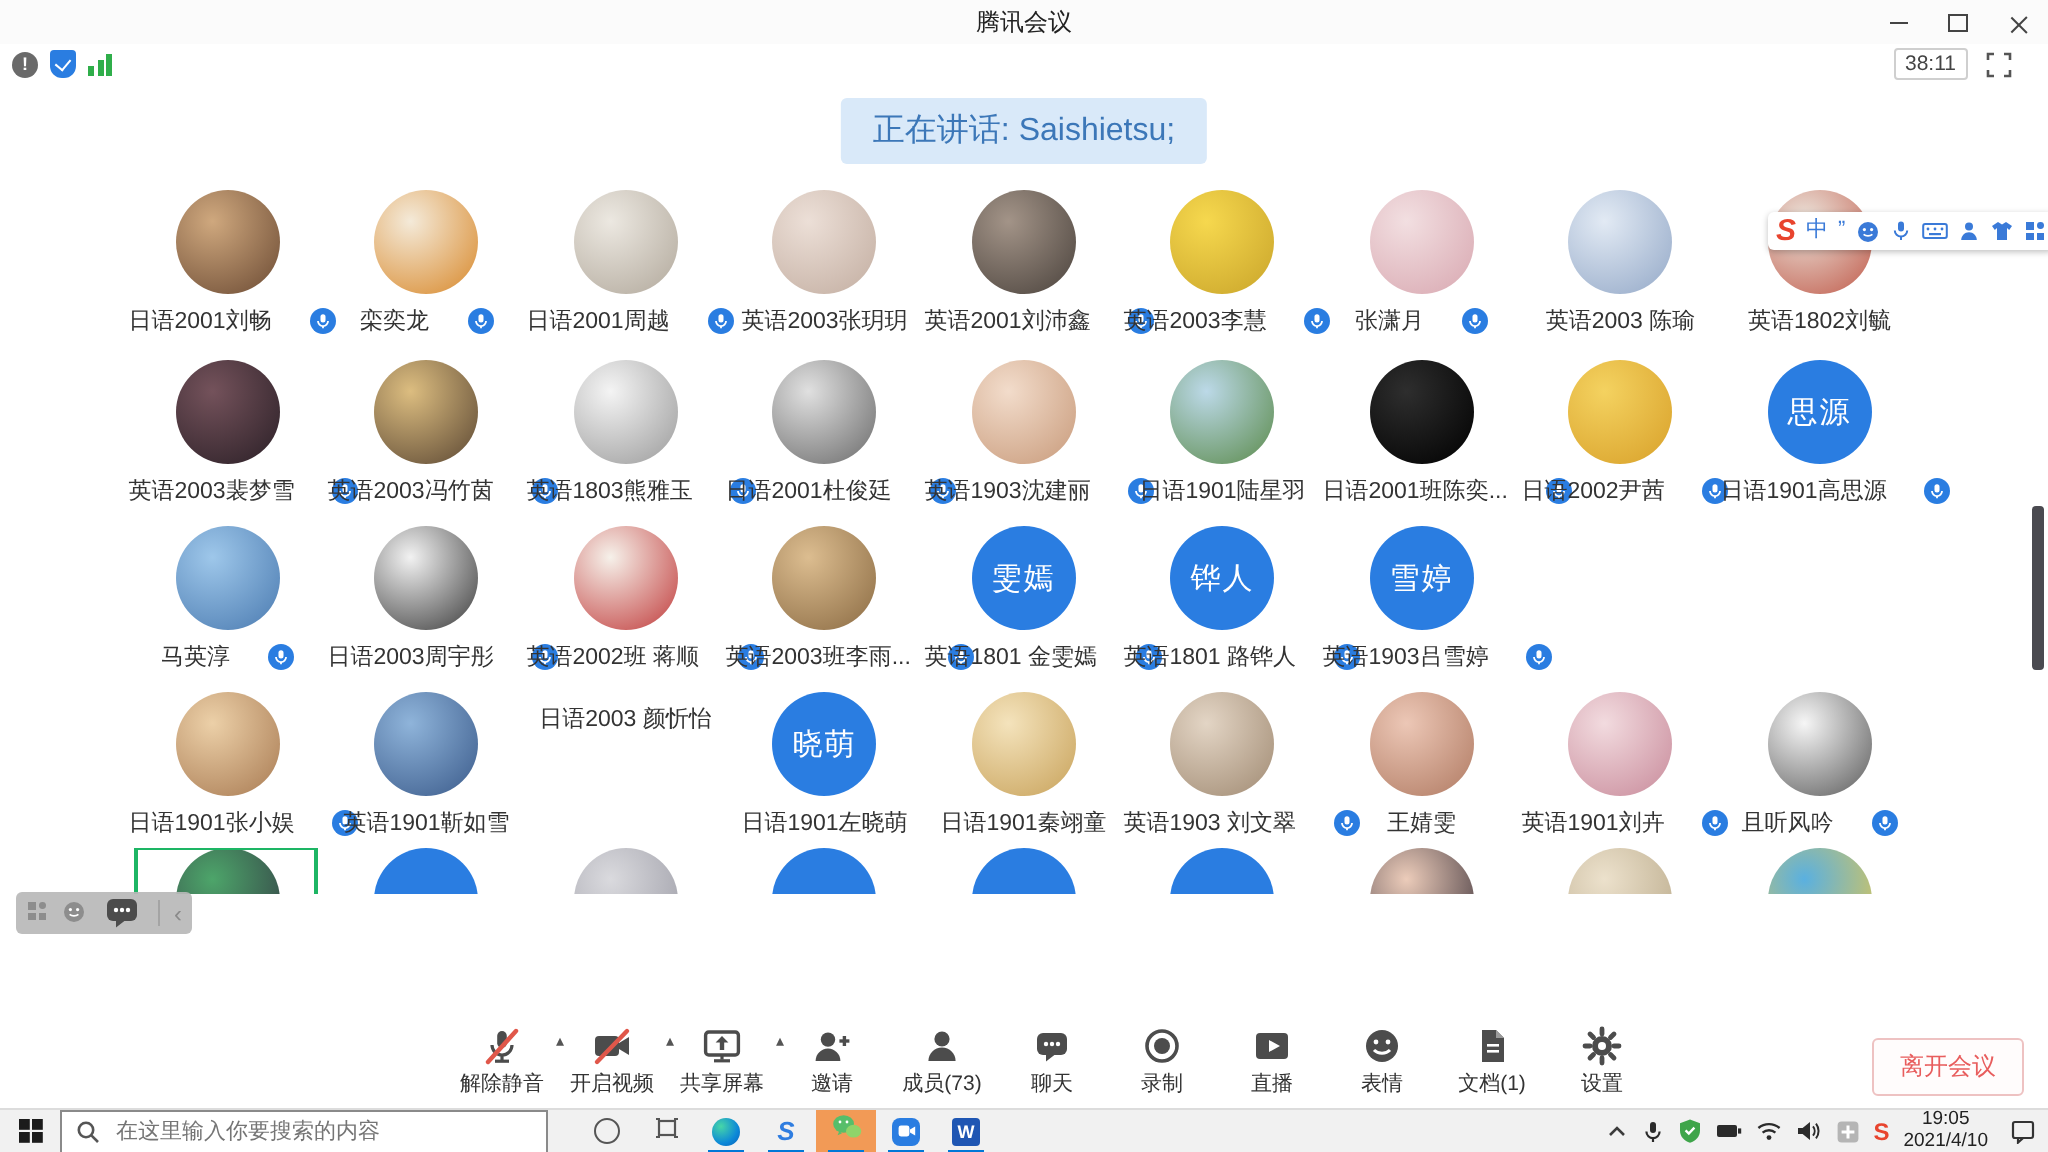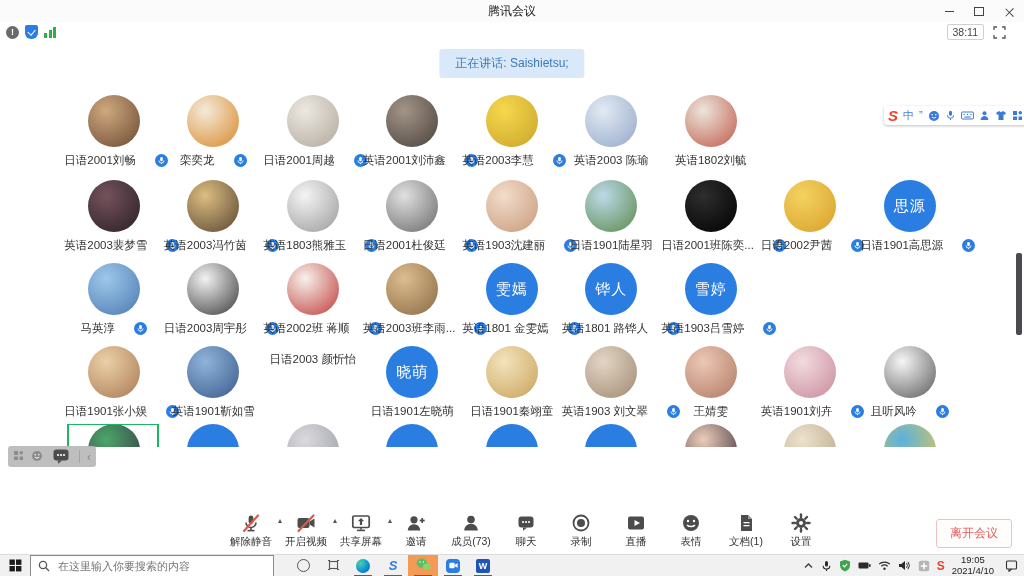--- a/index.html
+++ b/index.html
@@ -23,21 +23,21 @@
     display:flex;align-items:center;justify-content:center;font-weight:bold;}
   .ic-shield{width:13px;height:14px;background:#2a7de1;border-radius:2px 2px 6px 6px;position:relative;}
   .ic-shield::after{content:"";position:absolute;left:3.5px;top:3px;width:4px;height:6px;
     border:1.5px solid #fff;border-top:none;border-left:none;transform:rotate(40deg);}
   .ic-net{display:flex;align-items:flex-end;gap:1.5px;height:12px;}
   .ic-net i{display:block;width:3px;background:#2fae4a;}
   .mb-right{position:absolute;right:18px;top:2px;display:flex;gap:9px;align-items:center;}
   .timerbox{border:1px solid #cfcfcf;border-radius:2px;padding:1px 5px;font-size:10.5px;color:#444;}
   
   .banner{position:absolute;top:49px;left:50%;transform:translateX(-50%);background:#d9e9f9;
-    color:#3c77b8;font-size:12px;padding:6px 16px;border-radius:3px;white-space:nowrap;}
+    color:#3c77b8;font-size:16px;padding:6px 16px;border-radius:3px;white-space:nowrap;}
   
   .prow{position:absolute;left:64px;width:896px;display:flex;}
   .r1{top:95px;} .r2{top:180px;} .r3{top:263px;} .r4{top:346px;}
   .r5{top:424px;height:23px;overflow:hidden;}
   .cell{width:99.5px;display:flex;flex-direction:column;align-items:center;position:relative;cursor:default;}
   .avatar{width:52px;height:52px;border-radius:50%;flex:0 0 auto;}
   .avatar.txt{background:#2a7de1;color:#fff;font-size:15px;letter-spacing:1px;
     display:flex;align-items:center;justify-content:center;}
   .nameline{margin-top:6px;display:flex;align-items:center;gap:19px;max-width:99px;}
   .pname{font-size:11.5px;color:#333;white-space:nowrap;}
@@ -165,36 +165,55 @@
             <span class="abadge">
               <svg width="9" height="9" viewBox="0 0 10 10">
                 <rect x="3.6" y="1.2" width="2.8" height="4.6" rx="1.4" fill="#fff"></rect>
                 <path d="M2.2 5a2.8 2.8 0 005.6 0" fill="none" stroke="#fff" stroke-width="1"></path>
                 <line x1="5" y1="7.8" x2="5" y2="9" stroke="#fff" stroke-width="1"></line>
               </svg>
             </span>
           </div>
         </div>
         <div class="cell">
+          <div class="avatar" style="background: radial-gradient(circle at 35% 30%, rgb(236, 223, 215), rgb(194, 173, 160));"></div>
+          <div class="nameline">
+            <span class="pname">英语2003张玥玥</span>
+          </div>
+        </div>
+        <div class="cell">
           <div class="avatar" style="background: radial-gradient(circle at 35% 30%, rgb(163, 148, 136), rgb(74, 66, 60));"></div>
           <div class="nameline">
             <span class="pname">英语2001刘沛鑫</span>
             <span class="abadge">
               <svg width="9" height="9" viewBox="0 0 10 10">
                 <rect x="3.6" y="1.2" width="2.8" height="4.6" rx="1.4" fill="#fff"></rect>
                 <path d="M2.2 5a2.8 2.8 0 005.6 0" fill="none" stroke="#fff" stroke-width="1"></path>
                 <line x1="5" y1="7.8" x2="5" y2="9" stroke="#fff" stroke-width="1"></line>
               </svg>
             </span>
           </div>
         </div>
         <div class="cell">
           <div class="avatar" style="background: radial-gradient(circle at 35% 30%, rgb(246, 216, 78), rgb(201, 164, 42));"></div>
           <div class="nameline">
             <span class="pname">英语2003李慧</span>
+            <span class="abadge">
+              <svg width="9" height="9" viewBox="0 0 10 10">
+                <rect x="3.6" y="1.2" width="2.8" height="4.6" rx="1.4" fill="#fff"></rect>
+                <path d="M2.2 5a2.8 2.8 0 005.6 0" fill="none" stroke="#fff" stroke-width="1"></path>
+                <line x1="5" y1="7.8" x2="5" y2="9" stroke="#fff" stroke-width="1"></line>
+              </svg>
+            </span>
+          </div>
+        </div>
+        <div class="cell">
+          <div class="avatar" style="background: radial-gradient(circle at 35% 30%, rgb(242, 223, 225), rgb(216, 167, 176));"></div>
+          <div class="nameline">
+            <span class="pname">张潇月</span>
             <span class="abadge">
               <svg width="9" height="9" viewBox="0 0 10 10">
                 <rect x="3.6" y="1.2" width="2.8" height="4.6" rx="1.4" fill="#fff"></rect>
                 <path d="M2.2 5a2.8 2.8 0 005.6 0" fill="none" stroke="#fff" stroke-width="1"></path>
                 <line x1="5" y1="7.8" x2="5" y2="9" stroke="#fff" stroke-width="1"></line>
               </svg>
             </span>
           </div>
         </div>
         <div class="cell">

